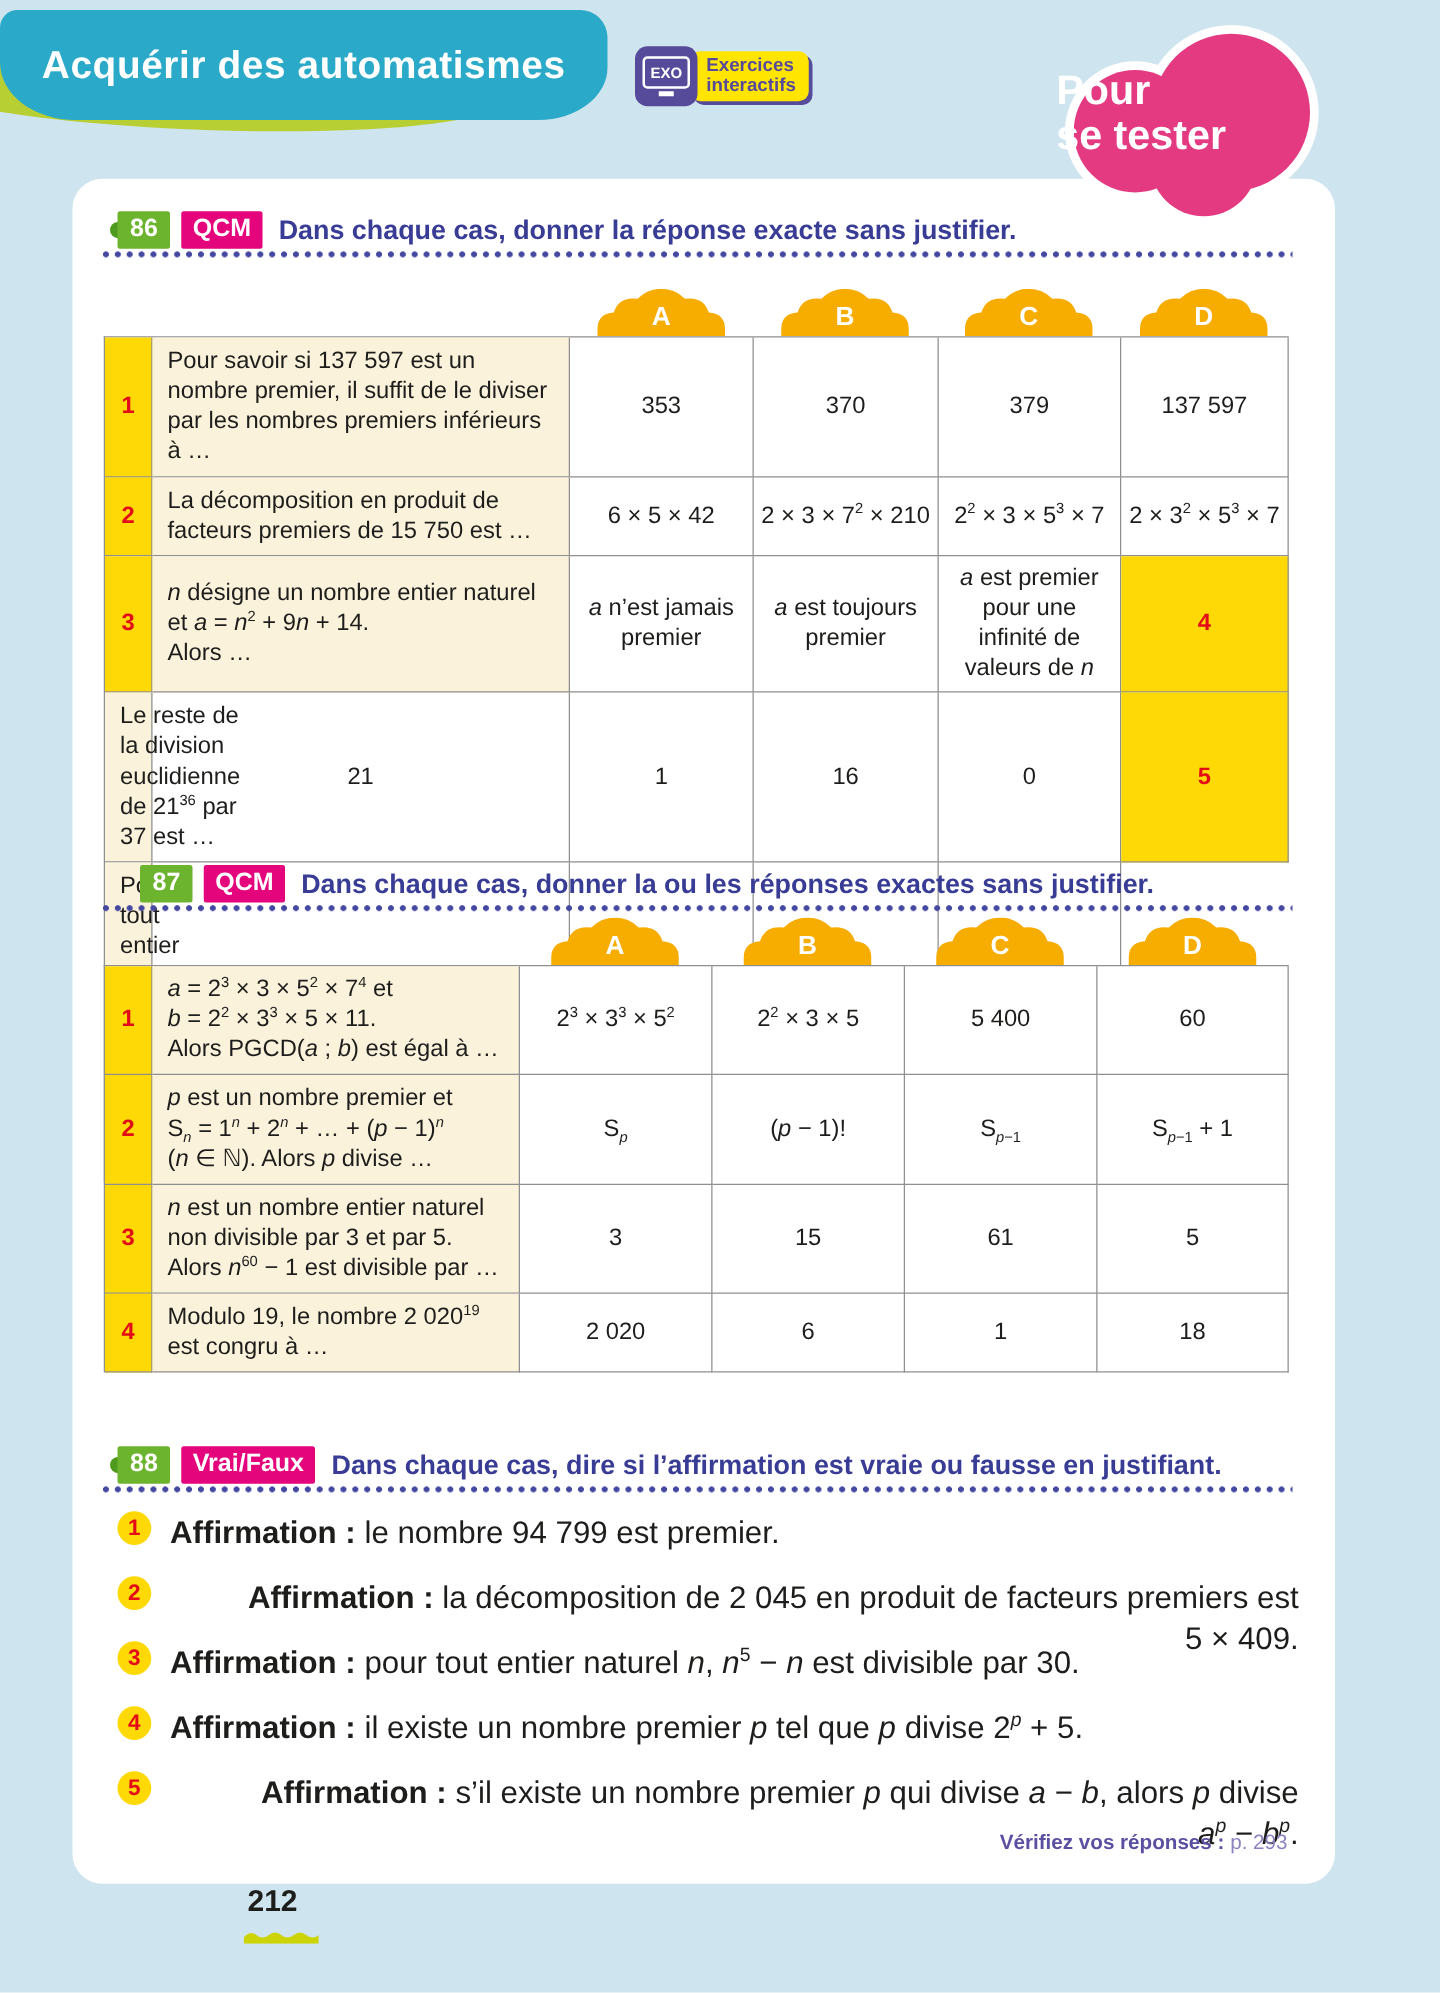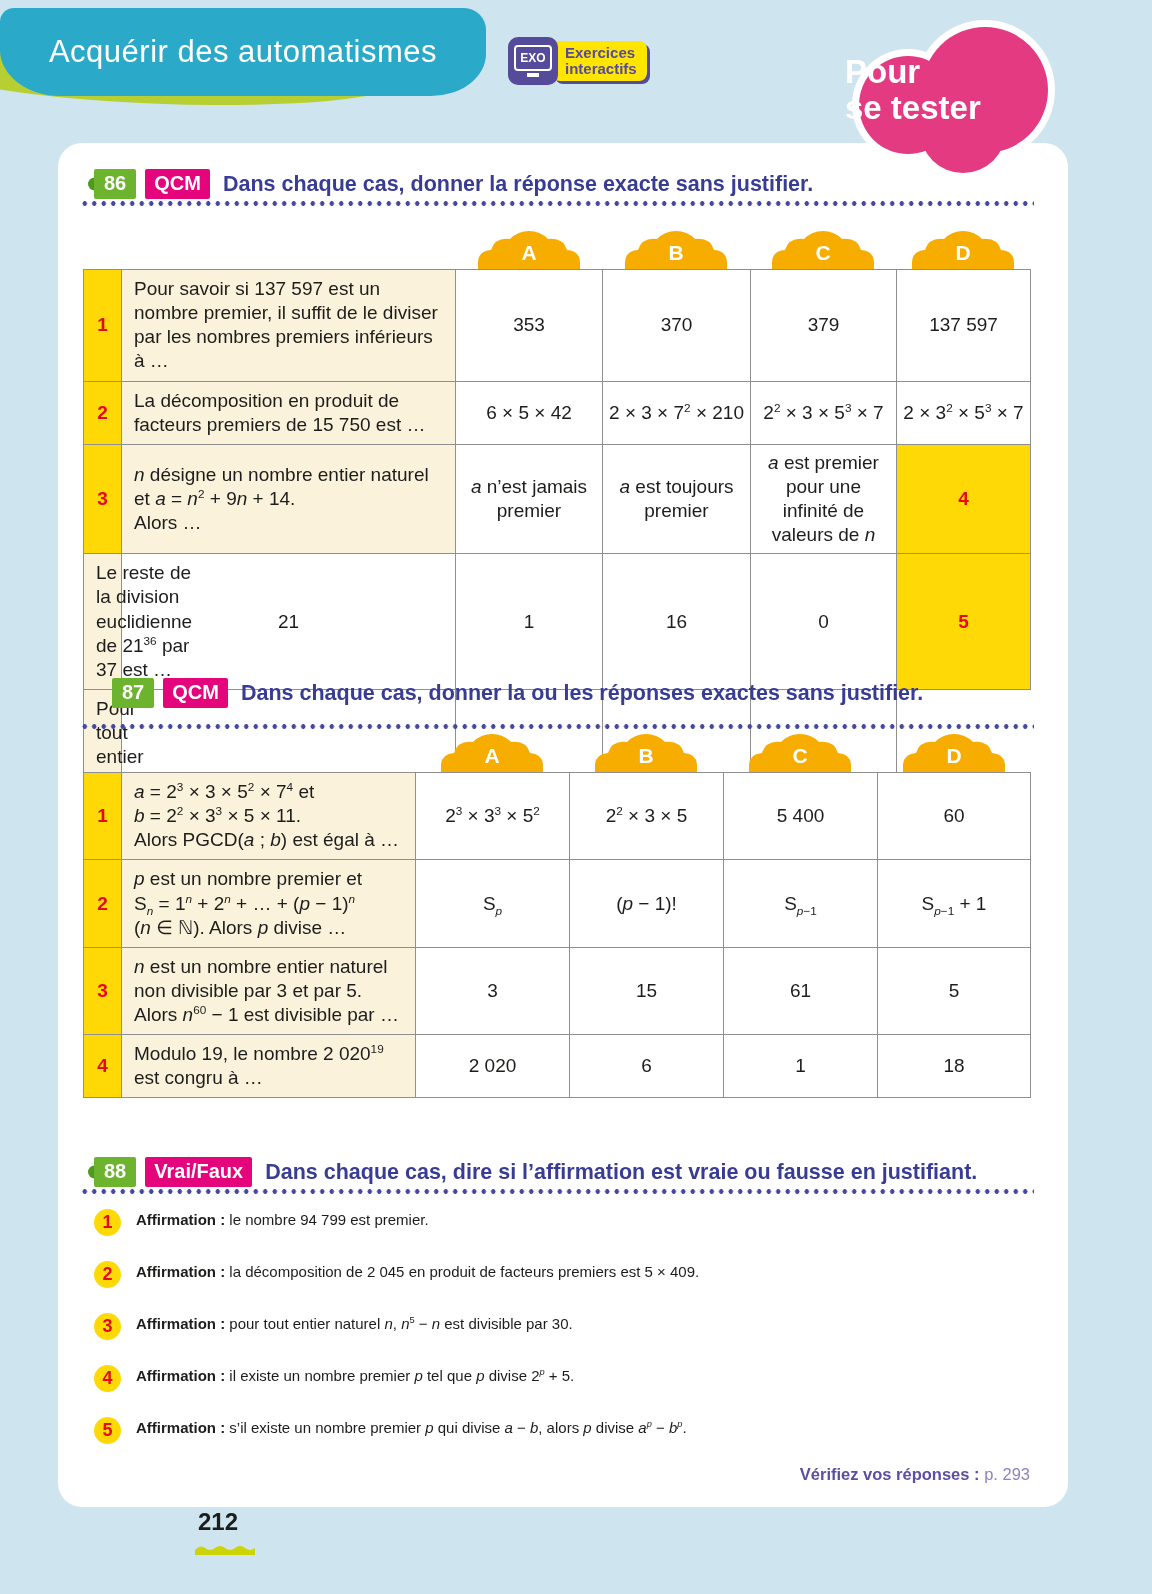--- a/index.html
+++ b/index.html
@@ -8,21 +8,21 @@
     background:#cee4ee;
     font-family:"Liberation Sans",sans-serif;
     color:#1d1d1b;
   }
   
   .swoosh{position:absolute;left:-70px;top:42px;width:470px;height:62px;
     background:#b8cf33;border-radius:50%;transform:rotate(2deg);z-index:1;}
   .banner{position:absolute;left:0;top:8px;width:486px;height:88px;background:#2ba9c8;
     border-radius:14px 22px 55px 60px / 14px 22px 42px 46px;z-index:2;
     display:flex;align-items:center;justify-content:center;}
-  .banner-title{color:#fff;font-size:31px;font-weight:400;letter-spacing:.5px;}
+  .banner-title{color:#fff;font-size:31px;font-weight:700;letter-spacing:.5px;}
 
   .exo-badge{position:absolute;left:508px;top:37px;display:flex;align-items:center;z-index:2;}
   .exo-icon-wrap{width:50px;height:48px;background:#564a9b;border-radius:10px;
     display:flex;flex-direction:column;align-items:center;justify-content:center;position:relative;z-index:3;}
   .exo-screen{width:34px;height:22px;border:2px solid #fff;border-radius:4px;color:#fff;
     font-size:12px;font-weight:700;display:flex;align-items:center;justify-content:center;}
   .exo-stand{width:12px;height:4px;background:#fff;margin-top:2px;}
   .exo-label{margin-left:-6px;background:#ffe500;border-radius:8px;padding:4px 10px 4px 13px;
     color:#564a9b;font-weight:700;font-size:15px;line-height:1.08;box-shadow:3px 3px 0 #564a9b;}
 
@@ -63,21 +63,21 @@
   .cell.num{background:#ffd906;color:#e30b17;font-weight:700;justify-content:center;font-size:19px;}
   .cell.q{background:#fbf2dc;padding:7px 10px 7px 12px;line-height:1.27;}
   .cell.ans{justify-content:center;text-align:center;padding:6px 8px;line-height:1.27;}
   .cell sup,.affirm sup{font-size:62%;vertical-align:super;line-height:0;}
   .cell sub,.affirm sub{font-size:62%;vertical-align:sub;line-height:0;}
 
   
   .affirm{position:absolute;left:36px;width:945px;display:flex;align-items:flex-start;gap:15px;}
   .affirm-num{flex:0 0 auto;width:27px;height:27px;background:#ffd906;border-radius:50%;
     color:#e30b17;font-weight:700;font-size:18px;display:flex;align-items:center;justify-content:center;}
-  .affirm-body{font-size:15px;line-height:1.3;padding-top:1px;}
+  .affirm-body{font-size:25px;line-height:1.3;padding-top:1px;text-align:right;}
   .affirm-label{font-weight:700;}
 
   
   .verify{position:absolute;right:38px;top:1322px;font-size:16.5px;font-weight:700;color:#5a4fa1;}
   .verify .pg{color:#8b84c1;font-weight:400;}
   .page-num{position:absolute;left:198px;top:1508px;font-size:24px;font-weight:700;color:#1d1d1b;z-index:2;}
   .wave{position:absolute;left:195px;top:1543px;z-index:2;}
 </style>
 </head>
 <body>
@@ -230,21 +230,21 @@
         <span>11</span>
       </div>
     <div class="cell ans">
         <span>17</span>
       </div>
     <div class="cell ans">
         <span>23</span>
       </div>
   </div>
 
-  <div class="ex-header" style="top:533px;padding-left:18px;">
+  <div class="ex-header" style="top:547px;padding-left:18px;">
     <span class="num-badge">87</span>
     <span class="type-badge">QCM</span>
     <span class="ex-title">Dans chaque cas, donner la ou les réponses exactes sans justifier.</span>
   </div>
   <div class="dotted" style="top:581px;"></div>
 
   <div class="cloud-row g87" style="top:591px;">
     <div class="cloud" style="grid-column:3;">
       <svg width="118" height="38" viewBox="0 0 118 38">
           <path fill="#f7ac00" d="M8 38 V32 Q8 20 21 19 Q25 6 40 8 Q48 0 59 0 Q70 0 78 8 Q93 6 97 19 Q110 20 110 32 V38 Z"></path>

